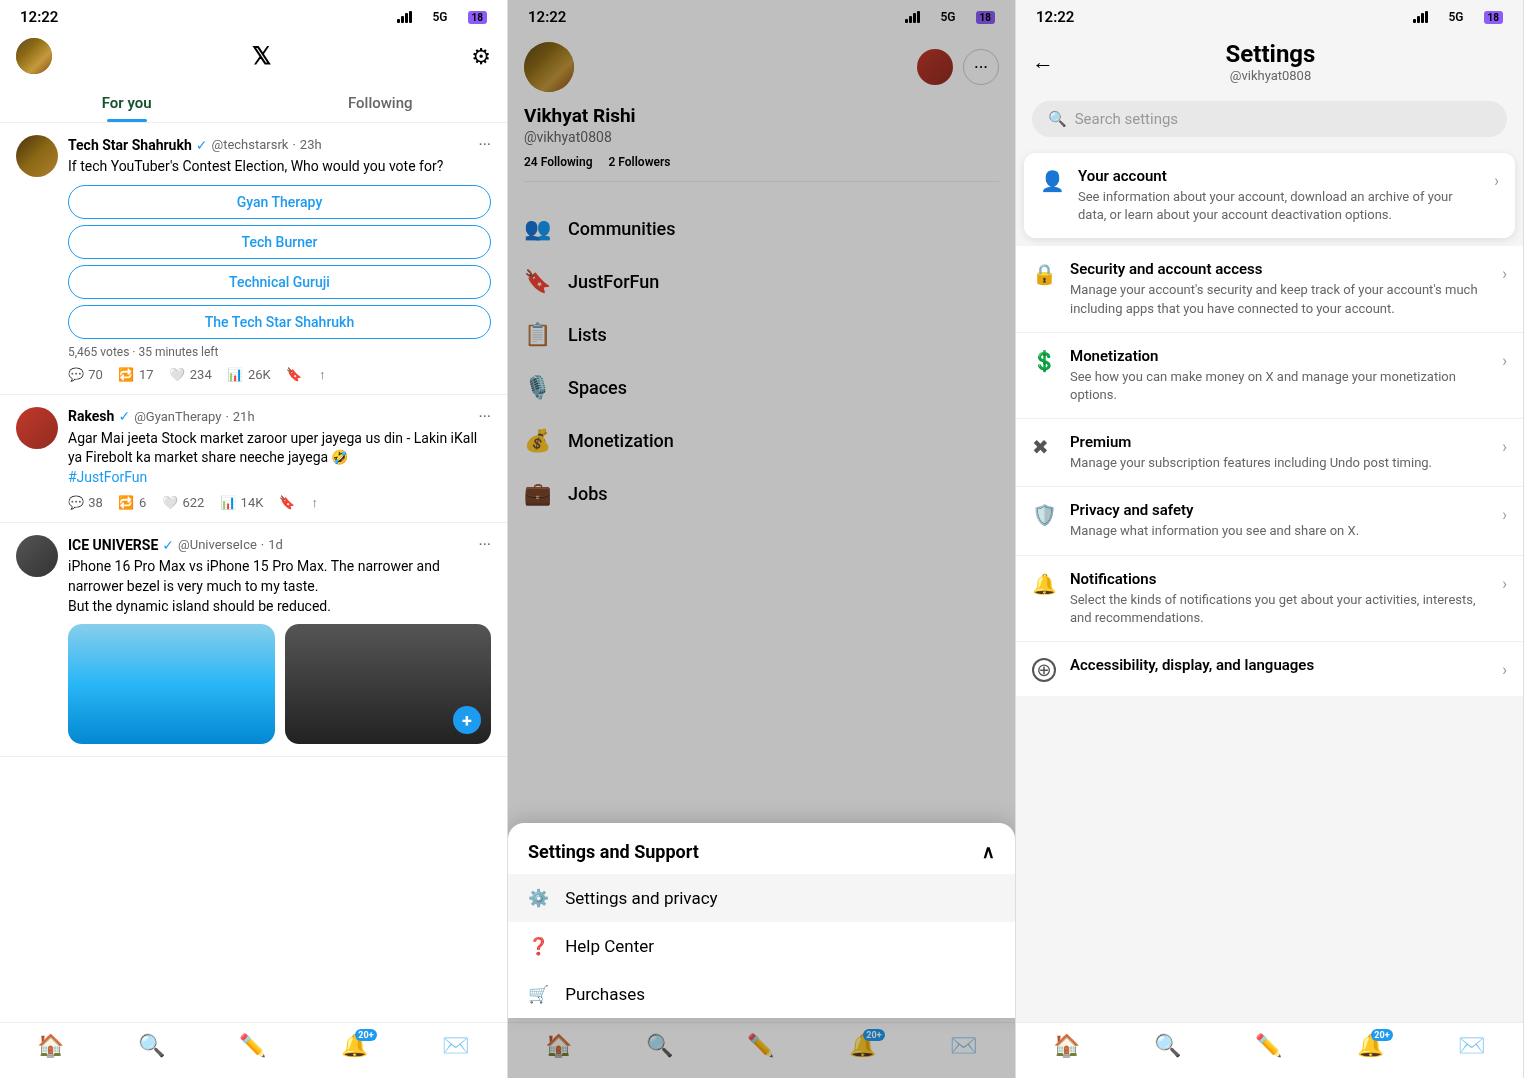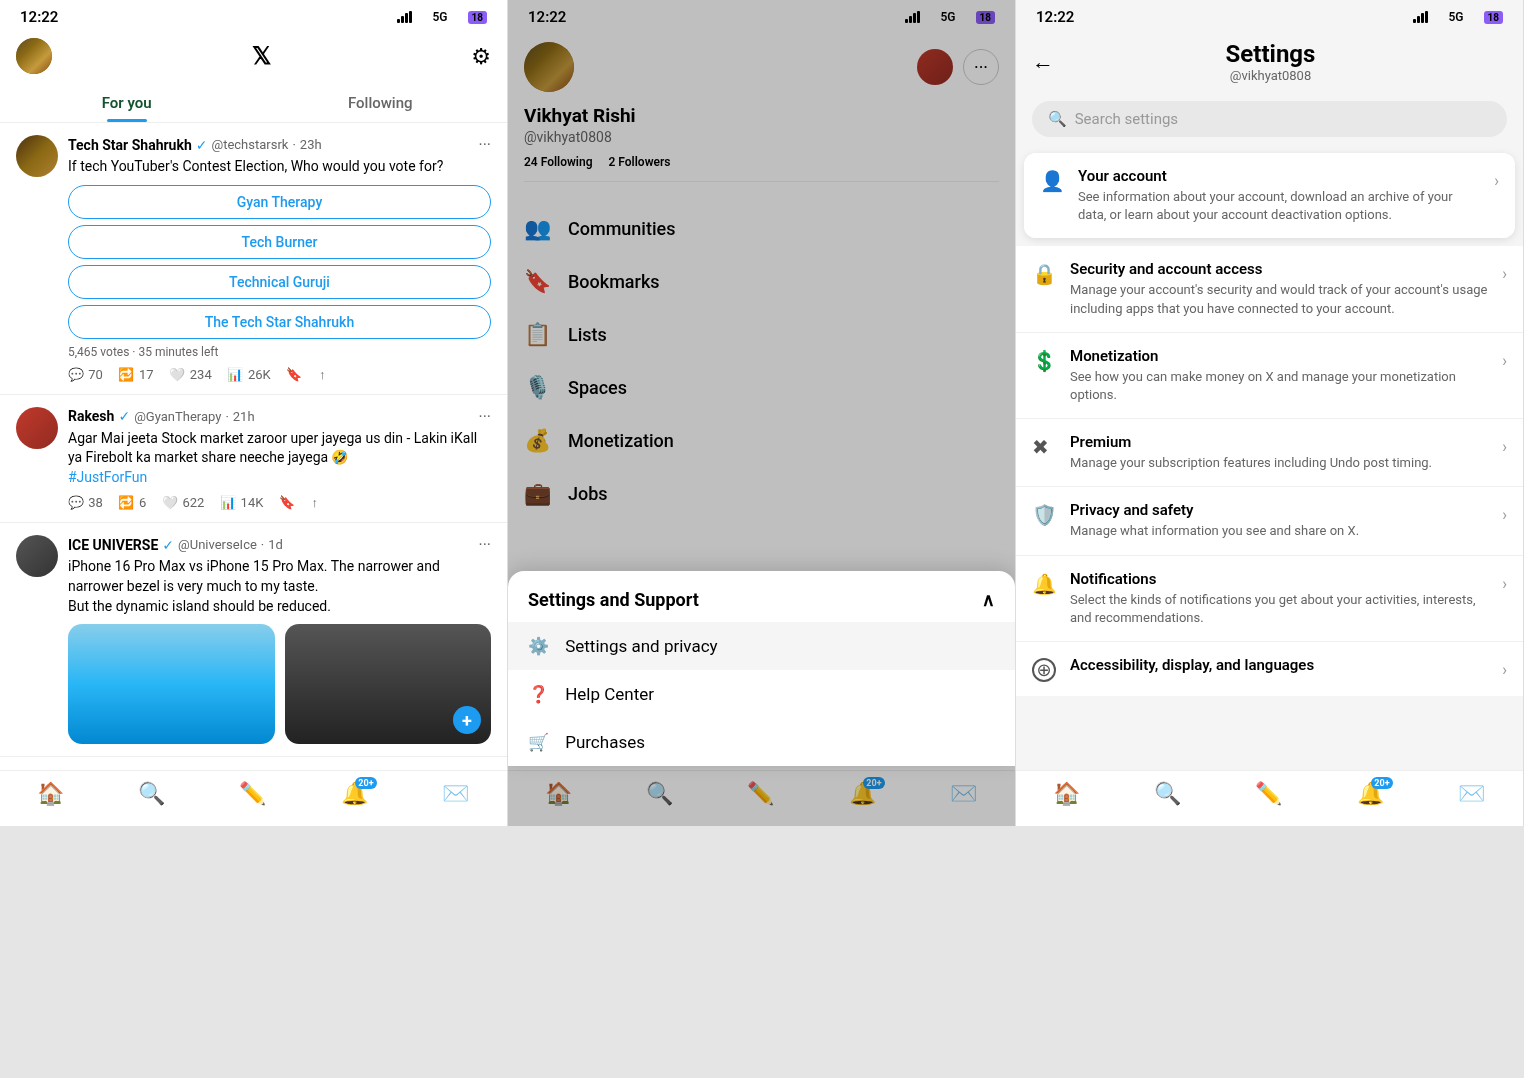--- a/index.html
+++ b/index.html
@@ -8,21 +8,21 @@
       background: #e5e5e5;
       display: flex;
       width: 1524px;
       height: 1078px;
       overflow: hidden;
     }
 
     
     .phone-panel {
       width: 508px;
-      height: 826px;
+      height: 1078px;
       background: #ffffff;
       position: relative;
       overflow: hidden;
       border-right: 1px solid #ddd;
       display: flex;
       flex-direction: column;
     }
 
     
     .status-bar {
@@ -590,21 +590,21 @@
 
   <div class="dim-overlay"></div>
 
   <div style="position:relative;z-index:1;">
     <div class="menu-item">
       <span class="menu-icon">👥</span>
       <span>Communities</span>
     </div>
     <div class="menu-item">
       <span class="menu-icon">🔖</span>
-      <span>Bookmarks</span>
+      <span>JustForFun</span>
     </div>
     <div class="menu-item">
       <span class="menu-icon">📋</span>
       <span>Lists</span>
     </div>
     <div class="menu-item">
       <span class="menu-icon">🎙️</span>
       <span>Spaces</span>
     </div>
     <div class="menu-item">
@@ -690,21 +690,21 @@
         <span class="settings-chevron">›</span>
       </div>
     </div>
 
     <div class="settings-card" style="background:#fff;">
 
       <div class="settings-item">
         <span class="settings-item-icon">🔒</span>
         <div class="settings-item-content">
           <div class="settings-item-title">Security and account access</div>
-          <div class="settings-item-desc">Manage your account's security and would track of your account's usage including apps that you have connected to your account.</div>
+          <div class="settings-item-desc">Manage your account's security and keep track of your account's much including apps that you have connected to your account.</div>
         </div>
         <span class="settings-chevron">›</span>
       </div>
 
       <div class="settings-item">
         <span class="settings-item-icon">💲</span>
         <div class="settings-item-content">
           <div class="settings-item-title">Monetization</div>
           <div class="settings-item-desc">See how you can make money on X and manage your monetization options.</div>
         </div>

